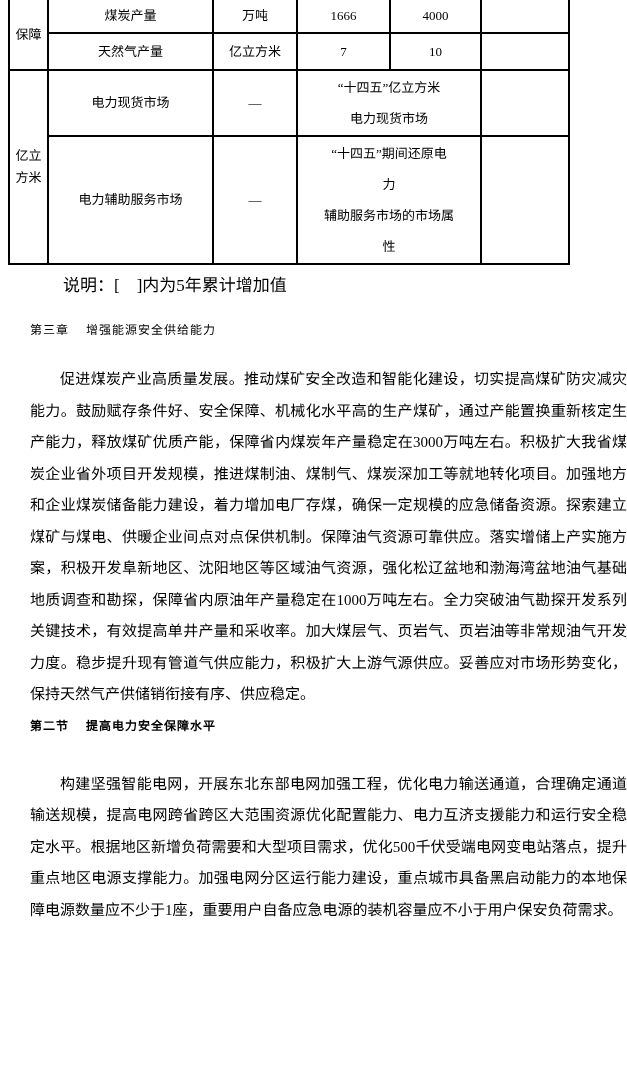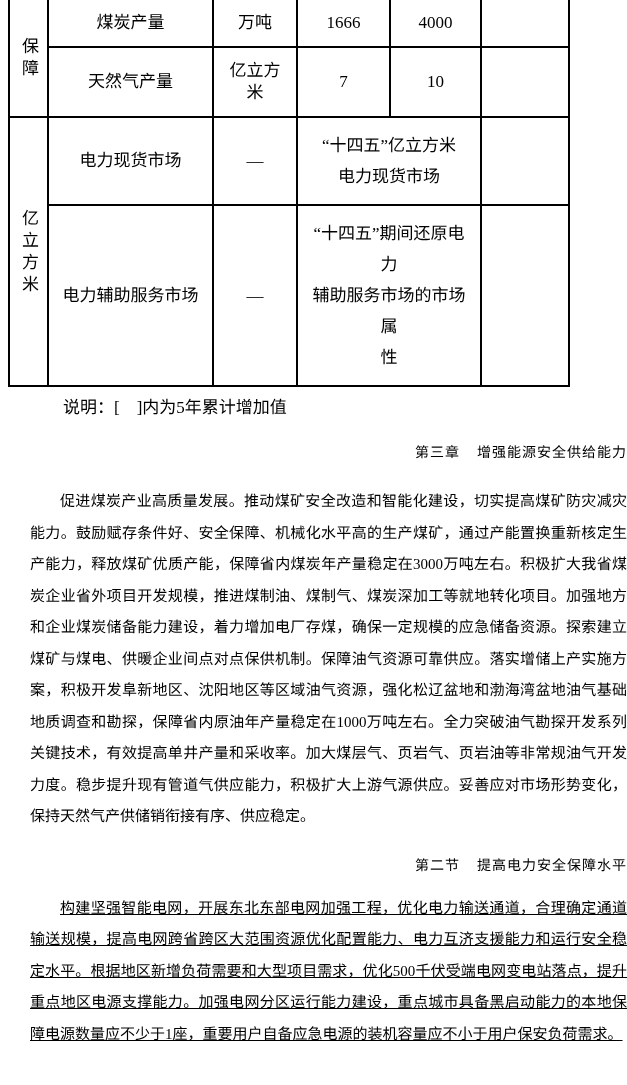--- a/index.html
+++ b/index.html
@@ -24,23 +24,23 @@
   table.spec {
     border-collapse: collapse;
     table-layout: fixed;
     width: 560px;
     margin-left: 8px;
   }
   table.spec td {
     border: 2px solid #000000;
     text-align: center;
     vertical-align: middle;
-    font-size: 17px;
+    font-size: 13px;
     line-height: 22px;
-    padding: 12px;
+    padding: 1px;
     overflow: hidden;
   }
   table.spec tr.r1 td { border-top: none; }   
   tr.r1 { height: 33px; }
   tr.r2 { height: 37px; }
   tr.r3 { height: 65px; }
   tr.r4 { height: 128px; }
   td.label-cell {
     word-break: break-all;
     line-height: 31px;
@@ -56,40 +56,40 @@
 
   
   .table-note {
     margin: 9px 0 0 33px;
     font-size: 17px;
     line-height: 24px;
   }
 
   
   .heading {
-    text-align: right;
-    font-size: 14px;
+    text-align: left;
+    font-size: 12px;
     letter-spacing: 1px;
     line-height: 25px;
     white-space: nowrap;
   }
   .chapter-heading { margin-top: 20px; }
   .section-heading-1 { margin-top: 25px; }
-  .section-heading-2 { margin-top: 20px; }
+  .section-heading-2 { margin-top: 3px; font-weight: bold; }
   .heading .h-title { margin-left: 17px; }
 
   
   .para {
     font-size: 15px;
     line-height: 31.5px;
     text-align: justify;
     text-indent: 2em;
     margin: 21px 0 0 0;
   }
-  .para-2 { margin-top: 15px; text-decoration: underline; }
+  .para-2 { margin-top: 30px; }
 </style>
 </head>
 <body>
 
 <div class="doc">
 
   <table class="spec">
     <colgroup>
       <col style="width:39px">
       <col style="width:165px">

